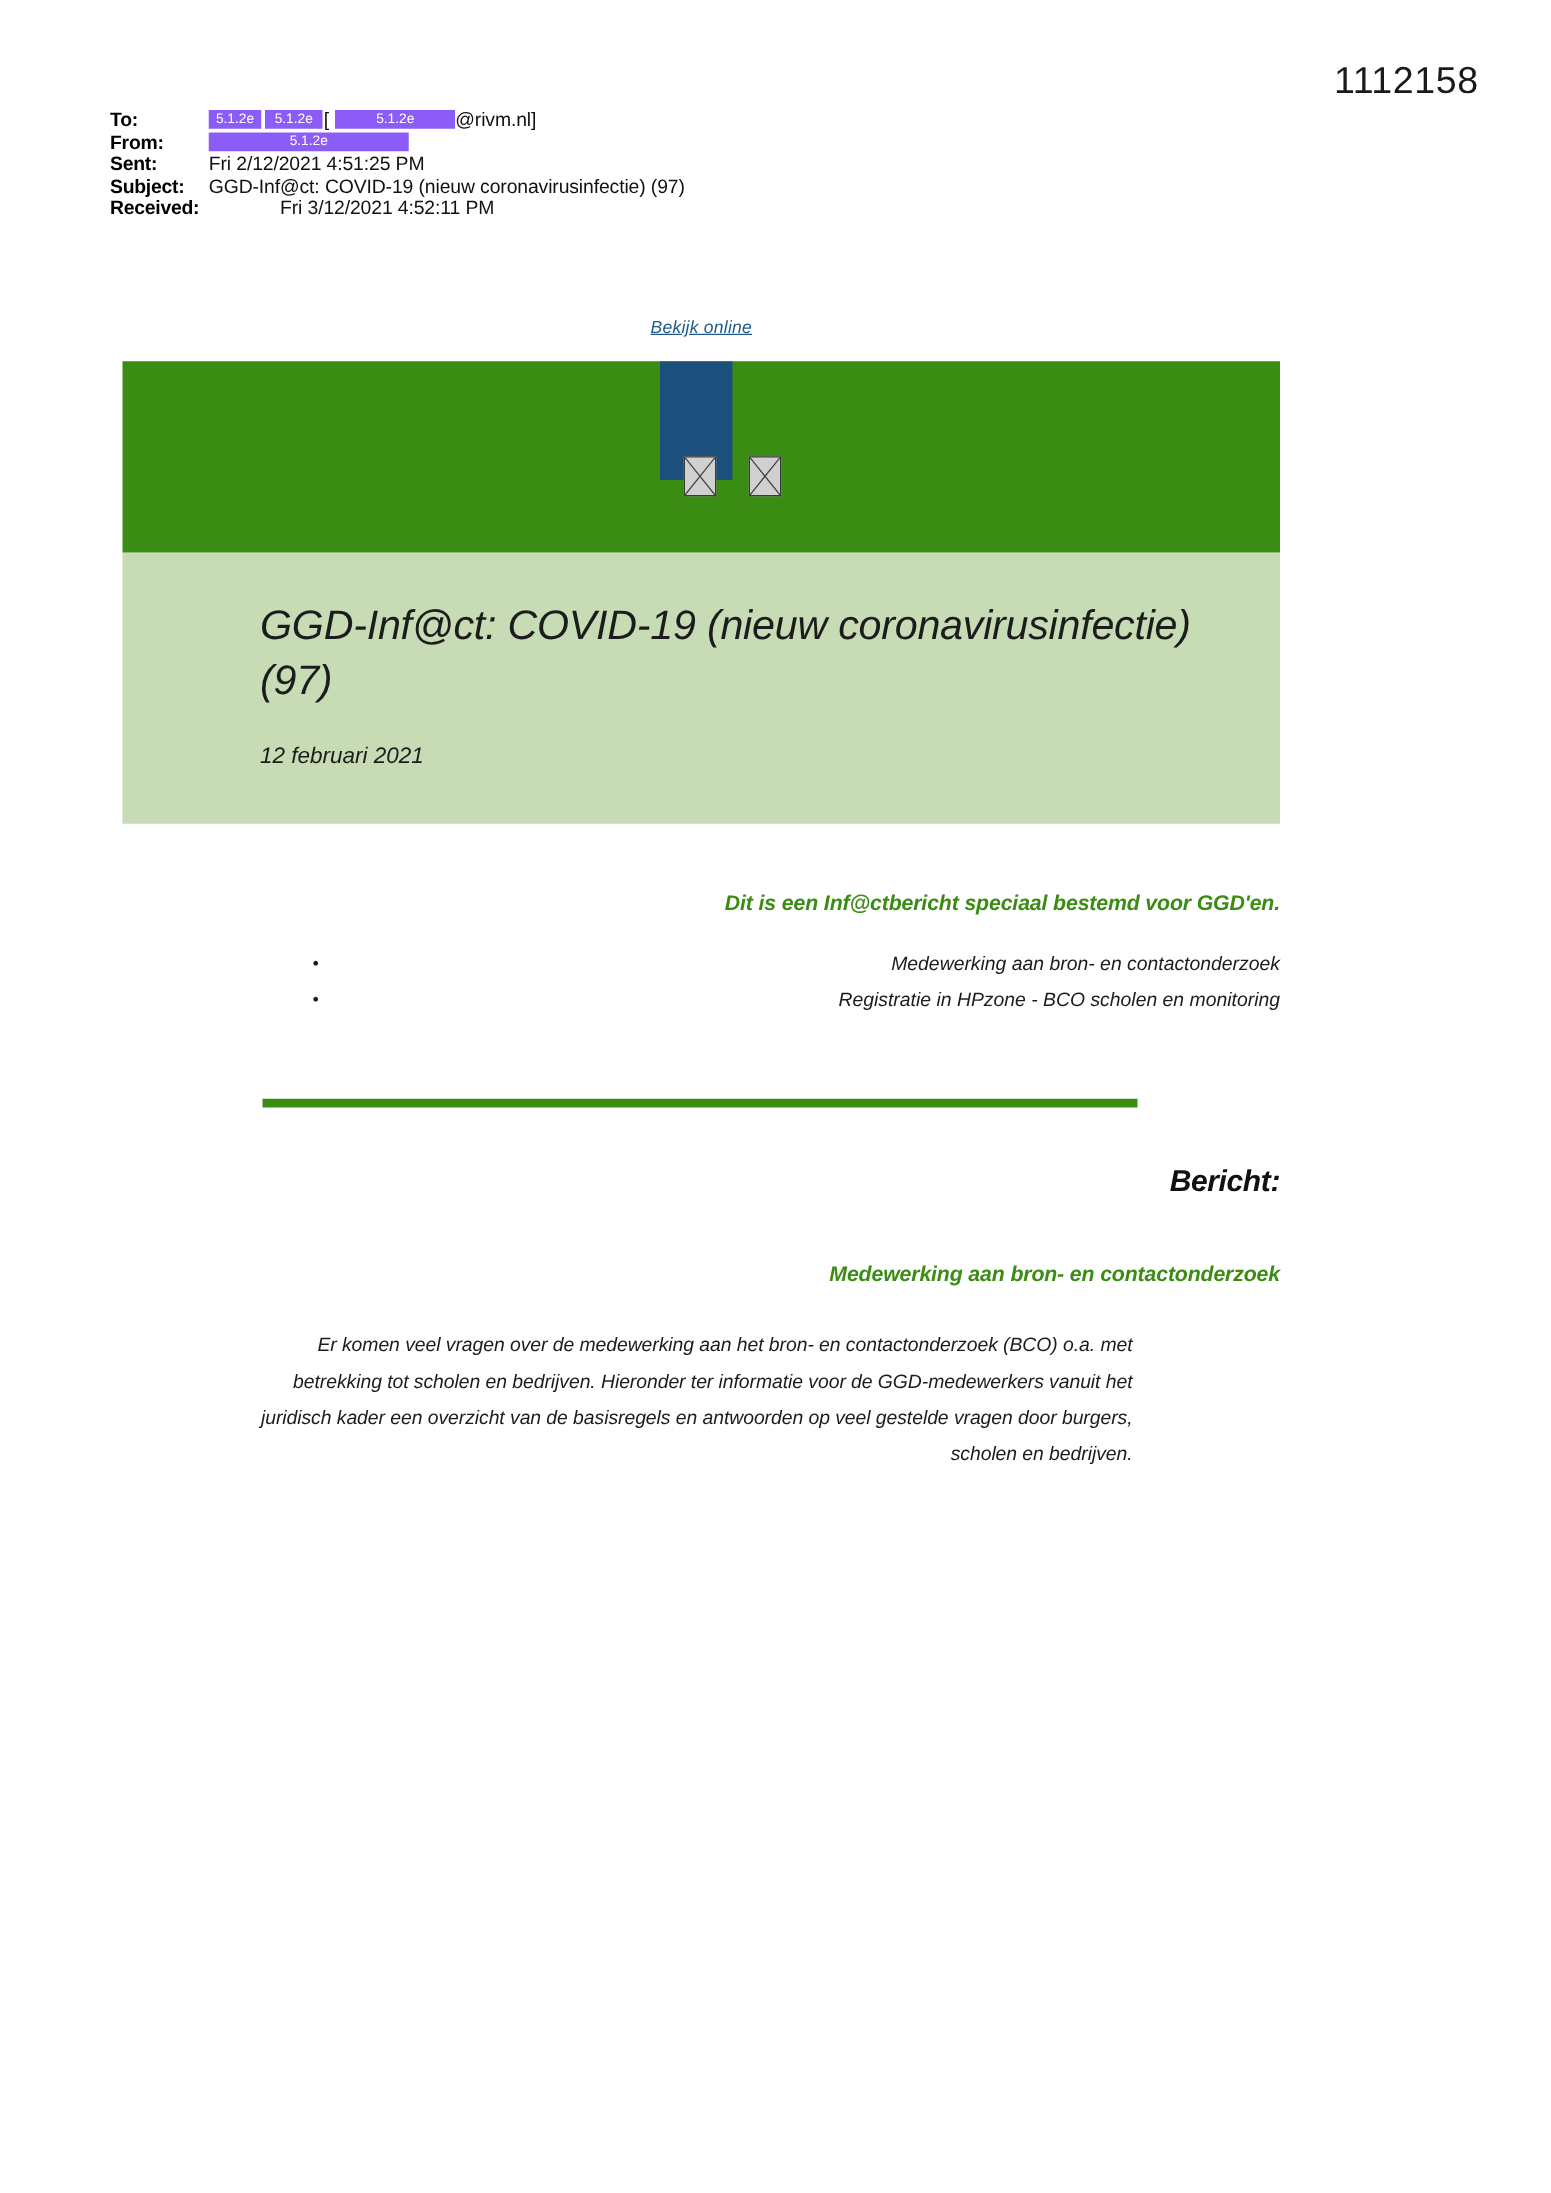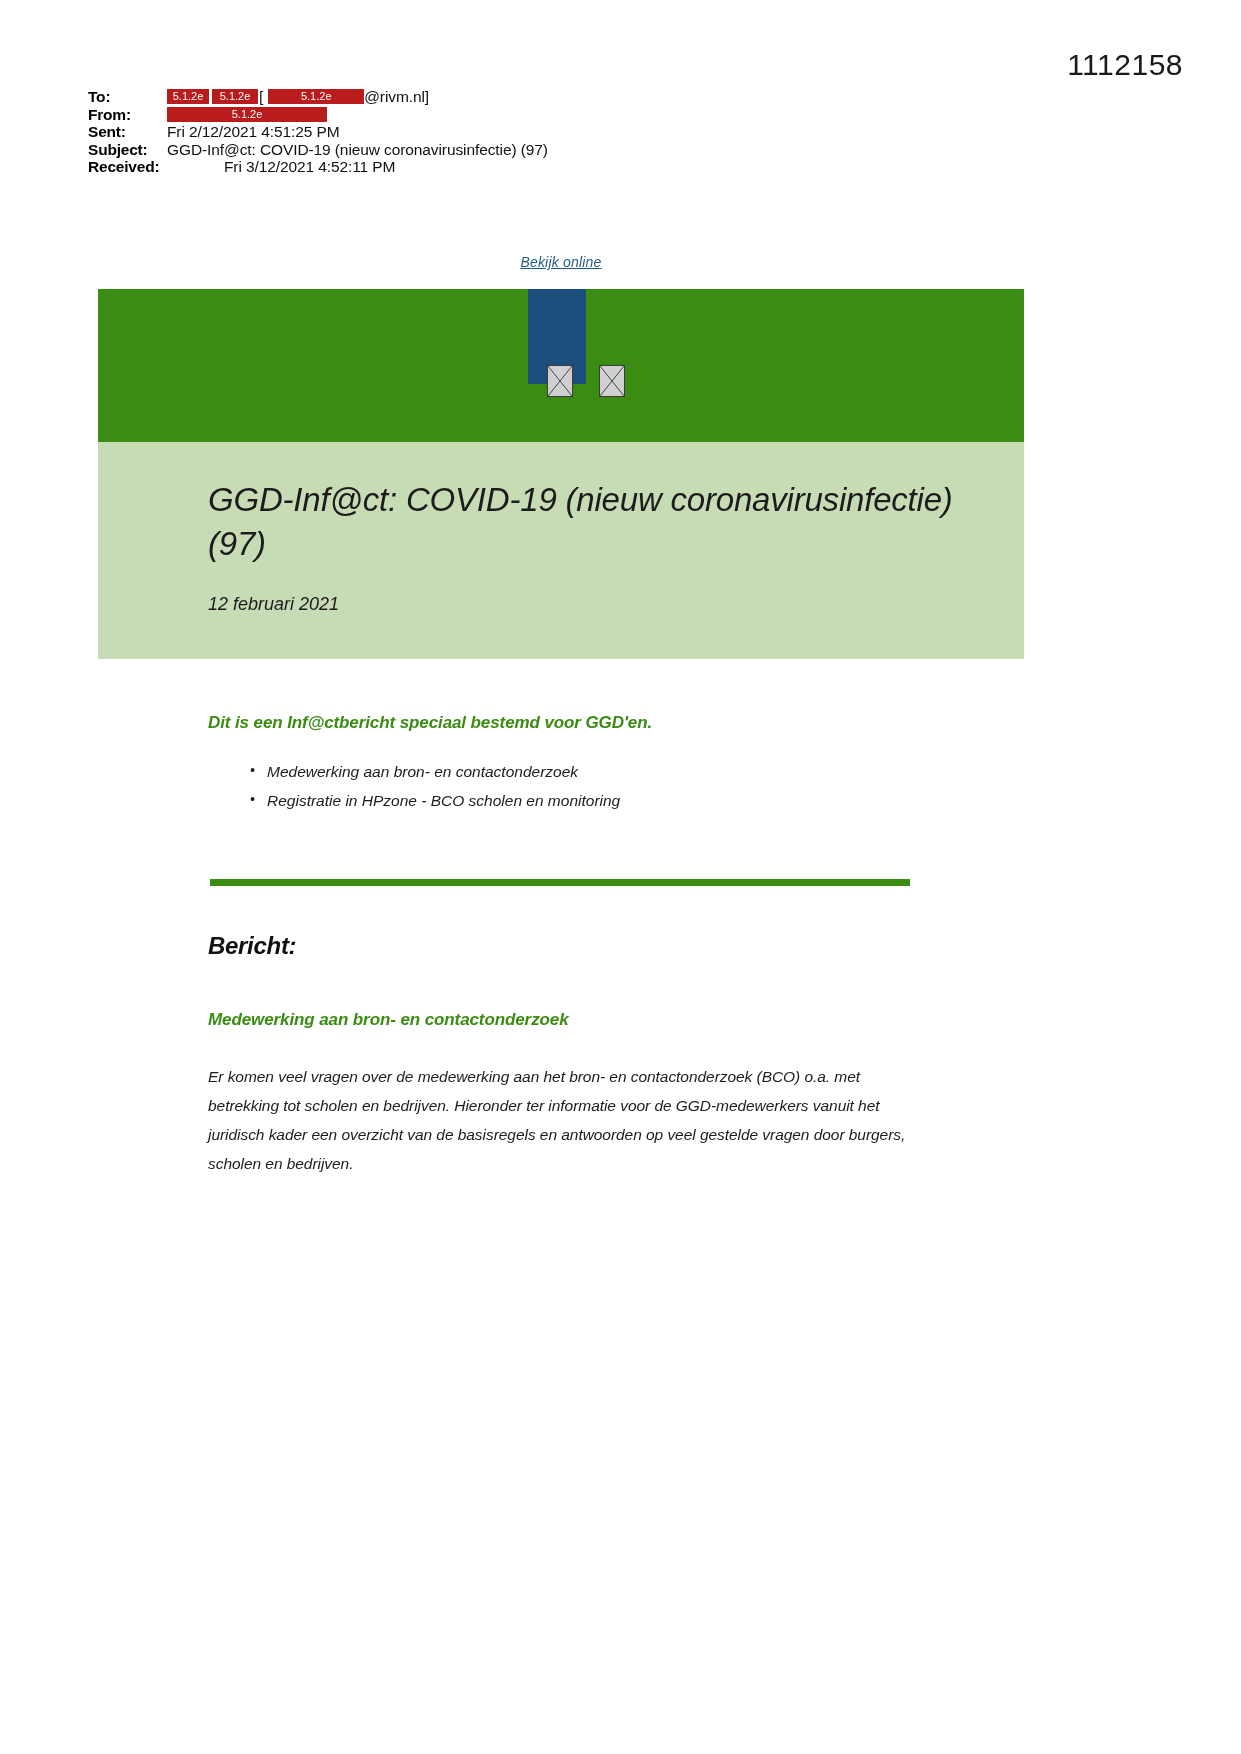--- a/index.html
+++ b/index.html
@@ -48,21 +48,21 @@
     flex: 0 0 79px;
     color: #000;
     letter-spacing: -0.2px;
   }
   .mail-value {
     color: #111;
     letter-spacing: -0.1px;
   }
   .redaction {
     display: inline-block;
-    background: #b91c1c;
+    background: #8b5cf6;
     color: #ffffff;
     font-size: 11px;
     line-height: 15px;
     height: 15px;
     text-align: center;
     vertical-align: middle;
     letter-spacing: 0;
     position: relative;
     top: -1px;
   }
@@ -140,20 +140,21 @@
   .title-date {
     margin: 28px 0 0 0;
     padding: 0 0 0 110px;
     font-size: 18px;
     color: #1c1c1c;
   }
 
   
   .content {
     padding: 0 0 60px 0;
+    text-align: right;
   }
   .intro-green {
     margin: 0;
     padding: 54px 0 0 110px;
     font-size: 17px;
     font-weight: bold;
     color: #3a8c13;
     letter-spacing: -0.1px;
   }
   .section-heading {

